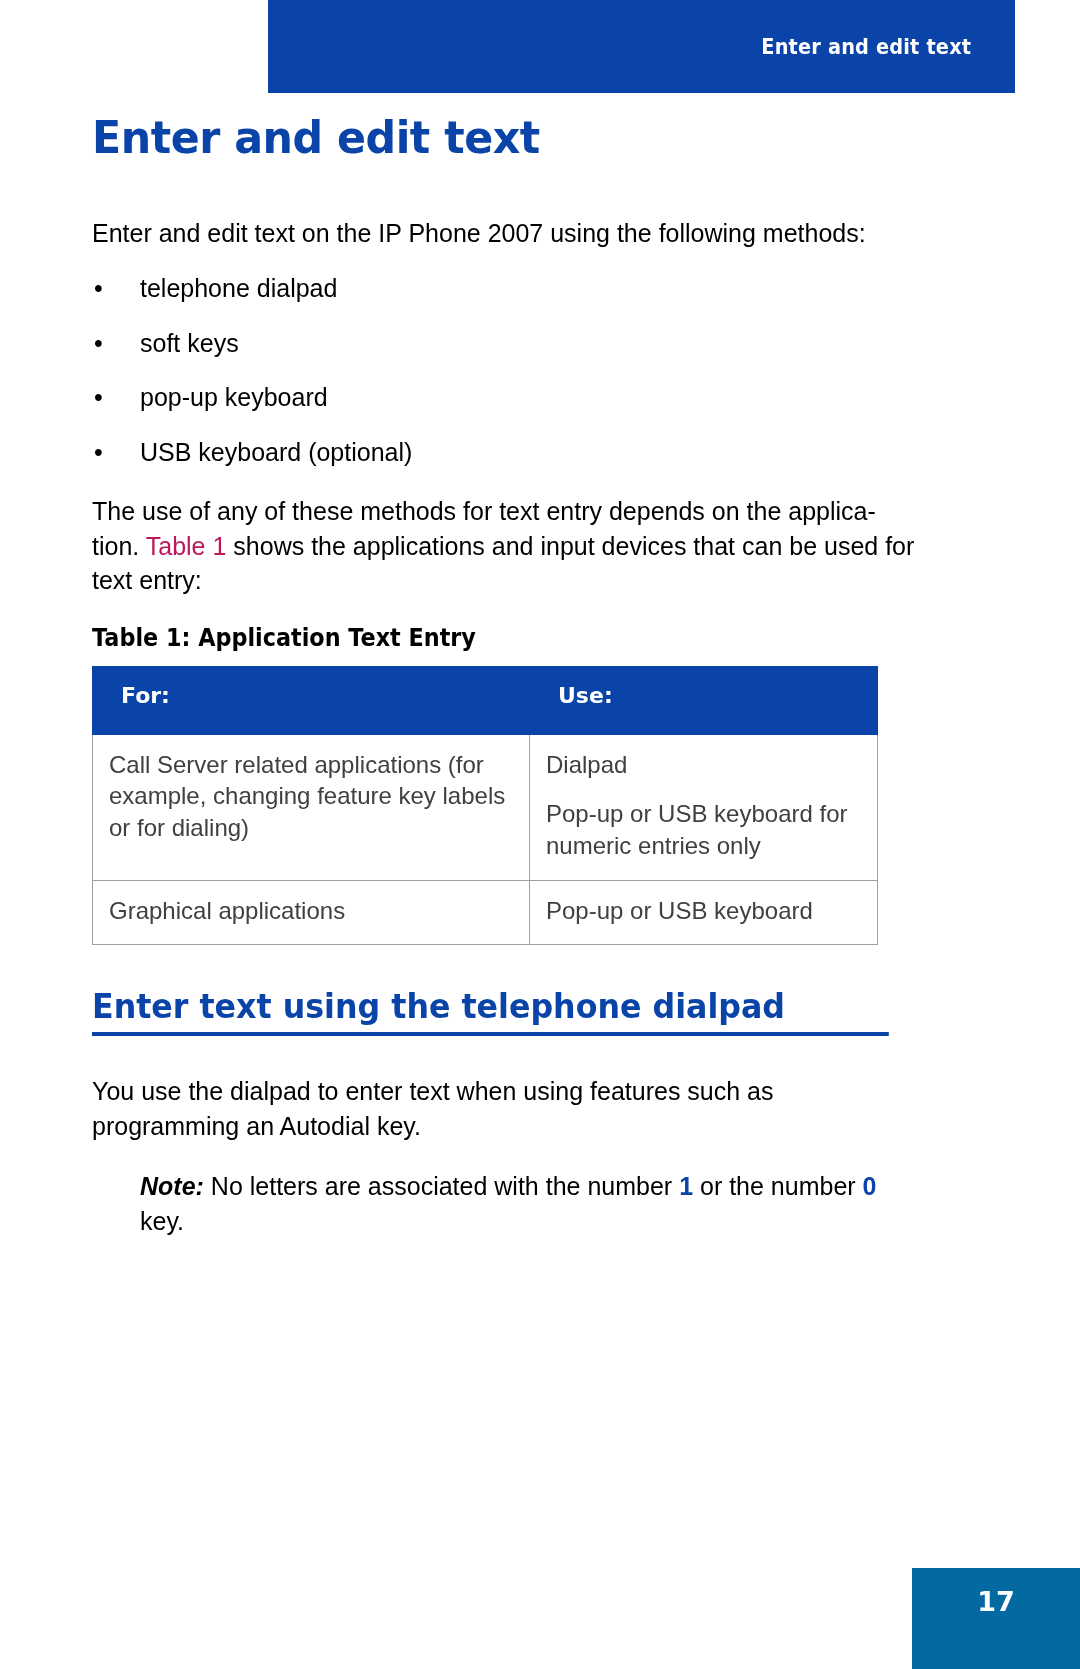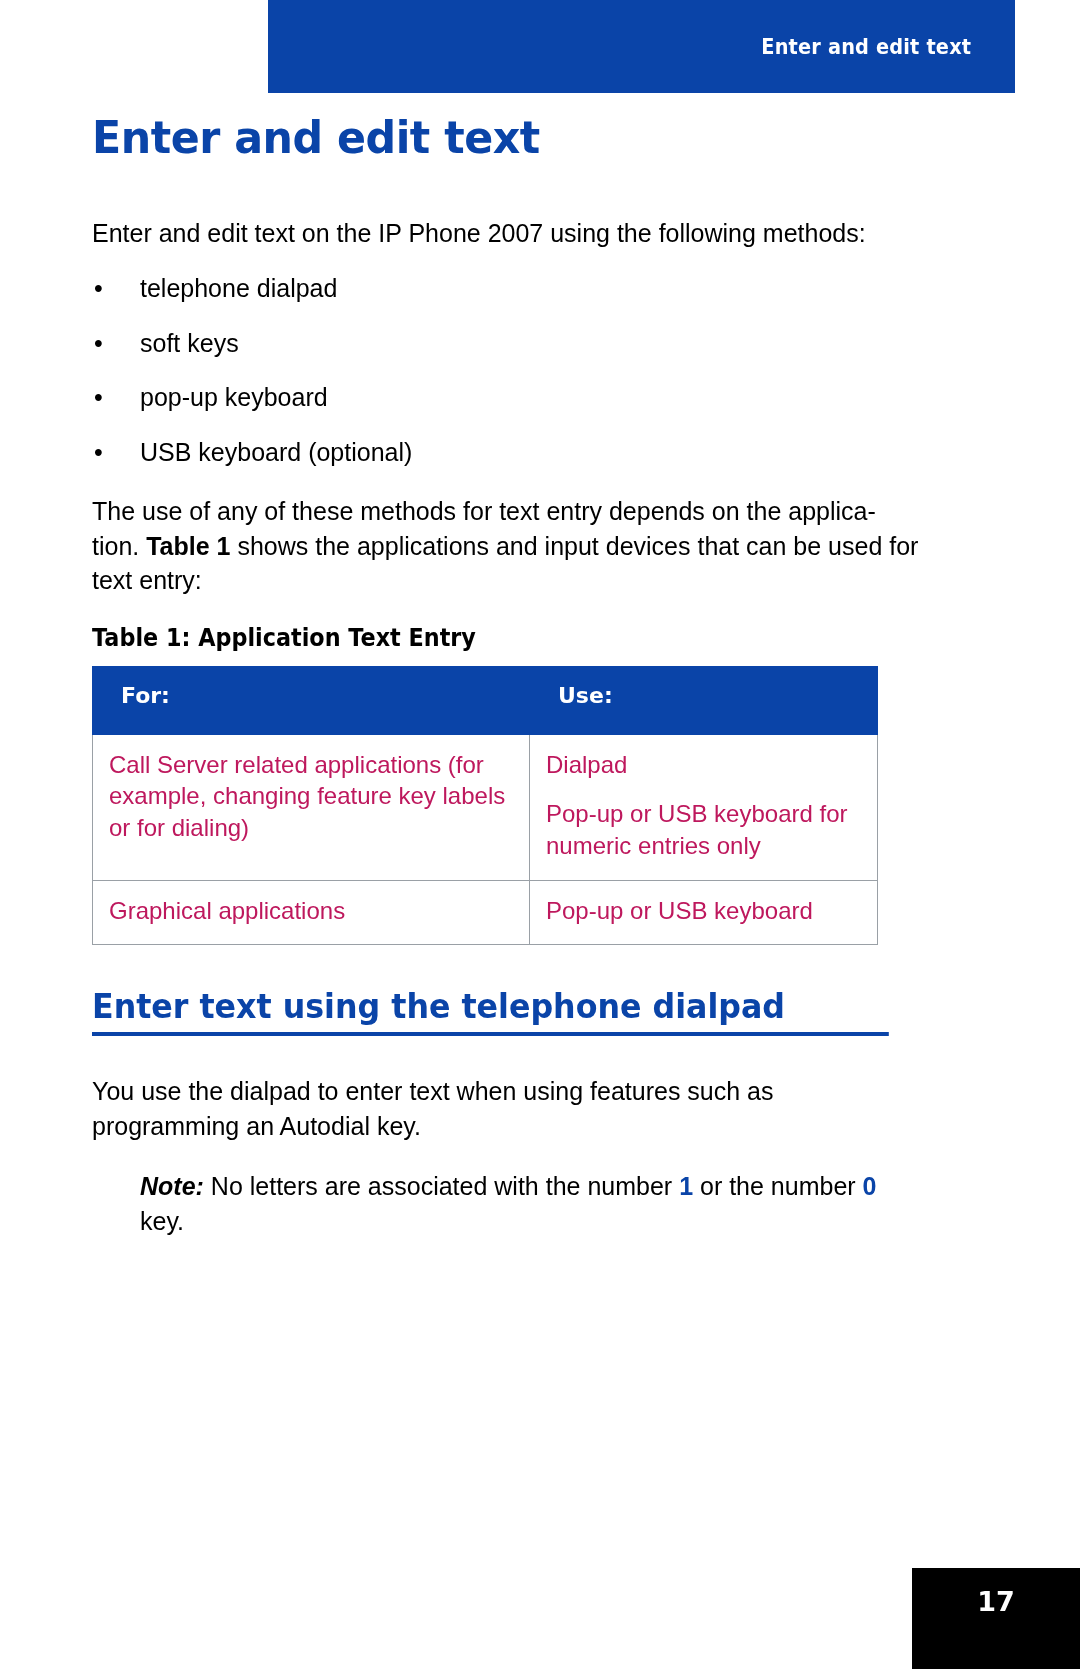--- a/index.html
+++ b/index.html
@@ -94,22 +94,22 @@
     color: #000;
   }
   .bullet-item .dot {
     position: absolute;
     left: 2px;
     top: 0;
   }
 
   
   .xref {
-    color: #000000;
-    font-weight: bold;
+    color: #be185d;
+    font-weight: normal;
   }
   .blue-num {
     color: #0A44A8;
     font-weight: bold;
   }
 
   
   .table-caption {
     font-family: "DejaVu Sans", sans-serif;
     font-weight: bold;
@@ -137,21 +137,21 @@
     font-size: 22px;
     padding: 16px 16px 26px 28px;
     border: 1px solid #0A44A8;
     transform-origin: left center;
   }
   .data-table th:first-child { width: 392px; }
   .data-table td {
     vertical-align: top;
     font-size: 24px;
     line-height: 1.32;
-    color: #be185d;
+    color: #404040;
     padding: 14px 16px 18px 16px;
     border: 1px solid #9aa0a6;
   }
   .cell-line {
     margin: 0 0 18px 0;
   }
   .cell-line:last-child {
     margin-bottom: 0;
   }
   .cell-block {
@@ -188,21 +188,21 @@
     font-style: italic;
   }
 
   
   .page-number-box {
     position: absolute;
     left: 912px;
     top: 1568px;
     width: 168px;
     height: 101px;
-    background: #000000;
+    background: #0369a1;
     display: flex;
     align-items: flex-start;
     justify-content: center;
     padding-top: 18px;
     box-sizing: border-box;
   }
   .page-number {
     color: #ffffff;
     font-family: "DejaVu Sans", sans-serif;
     font-weight: bold;

